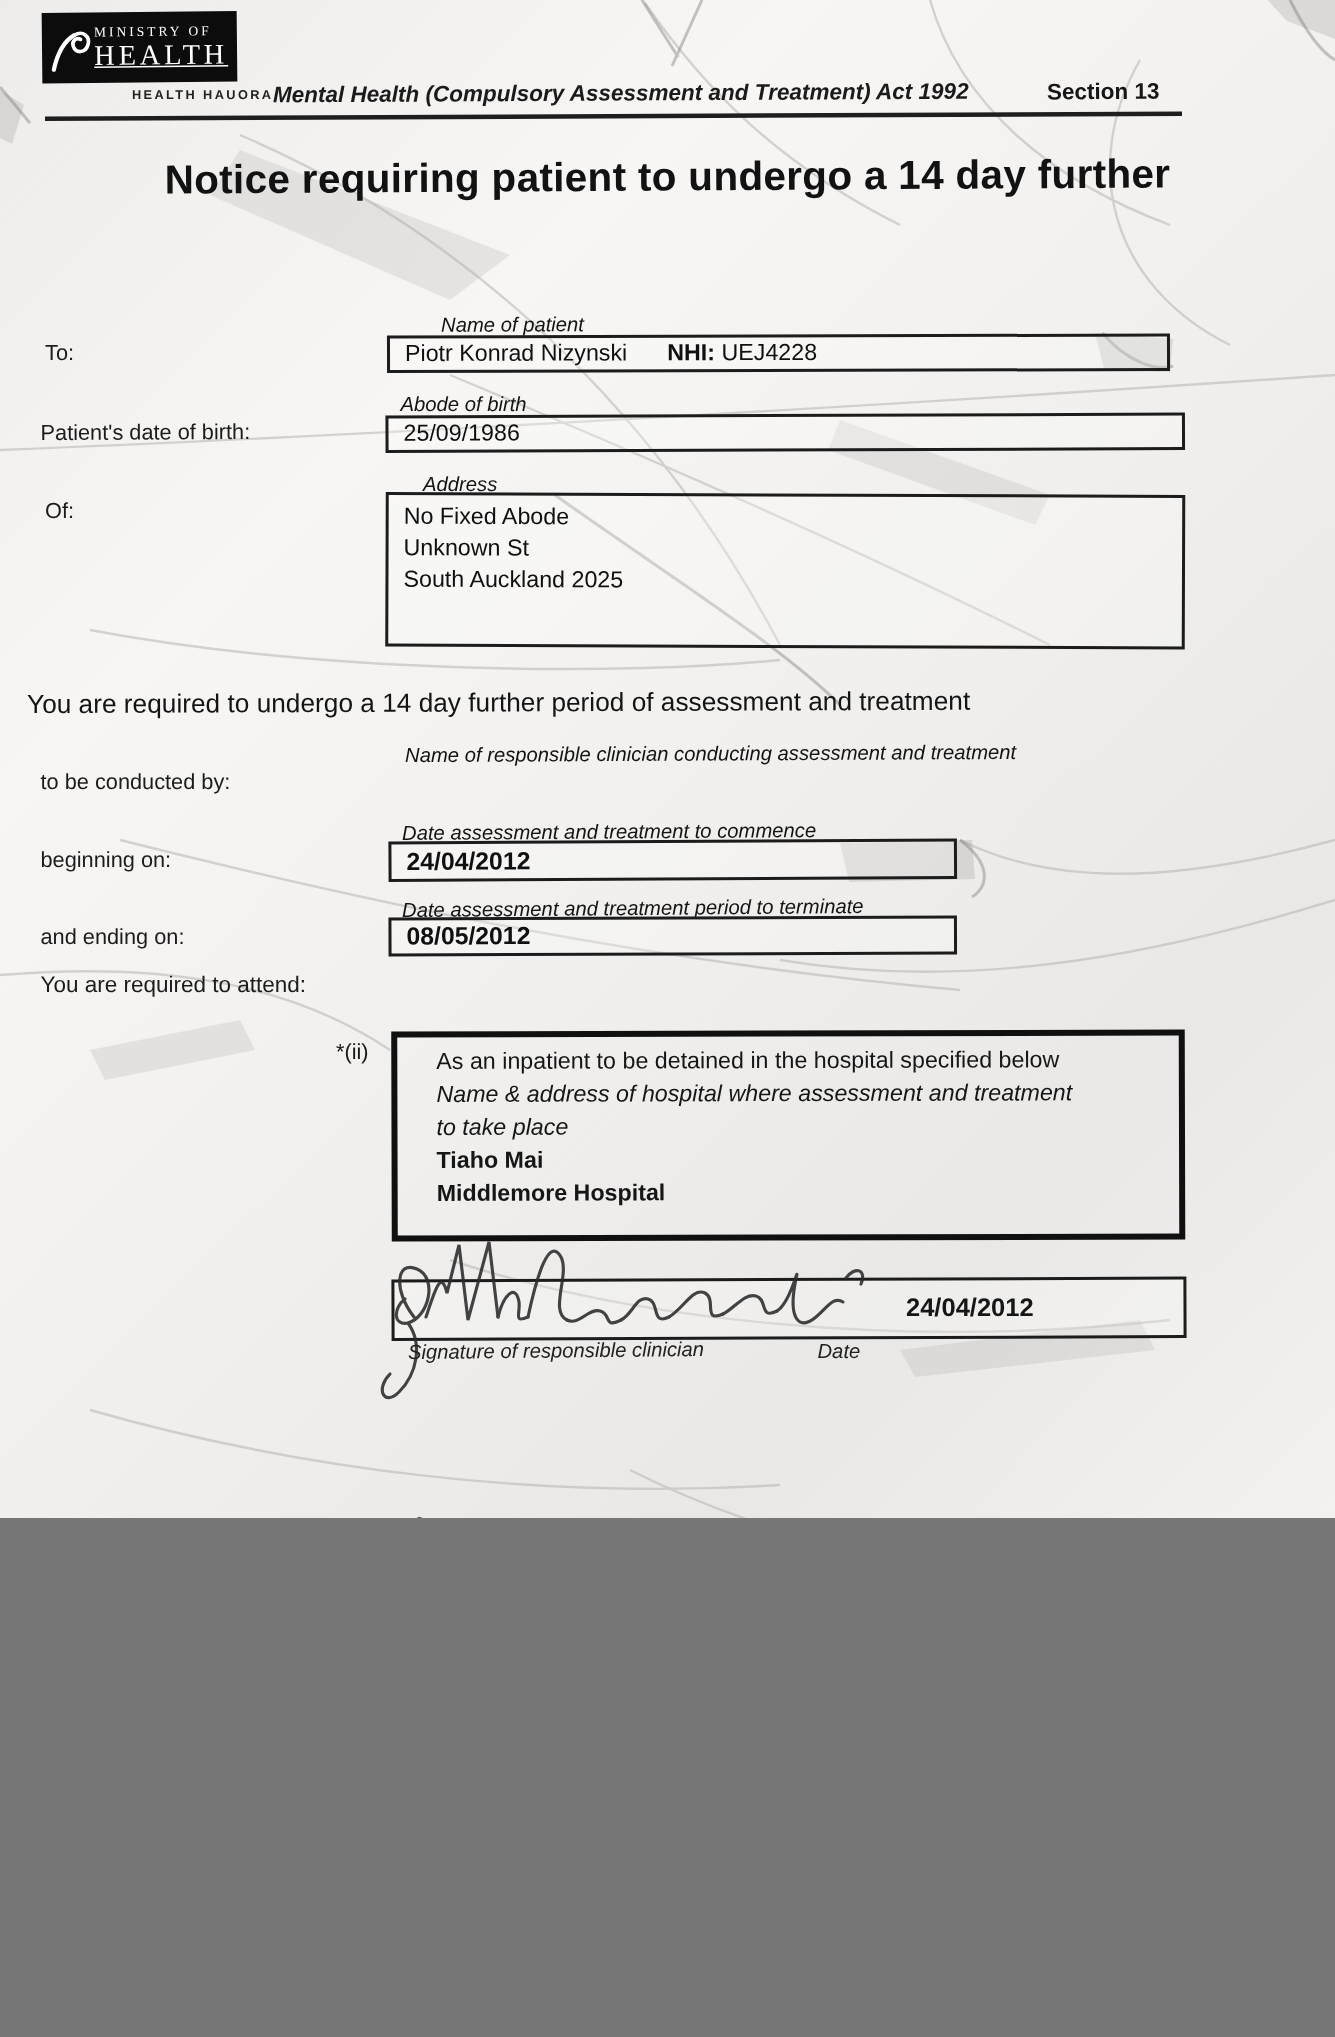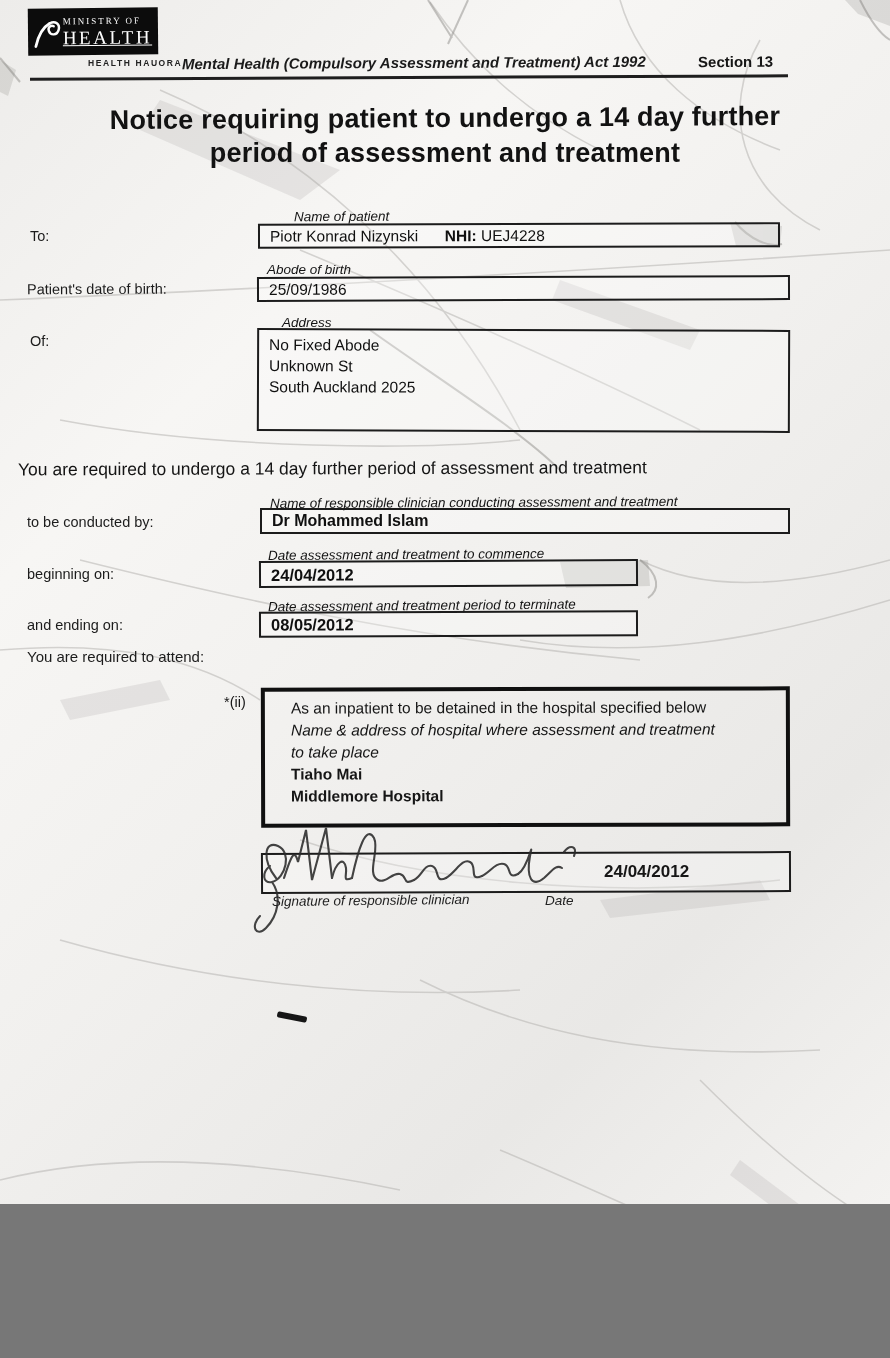--- a/index.html
+++ b/index.html
@@ -1,17 +1,17 @@
 <!DOCTYPE html>
 <html><head>
 <meta charset="utf-8">
 <style>
   html,body{margin:0;padding:0;background:#777;}
   .page{
-    position:relative;width:890px;height:1204px;overflow:hidden;
+    position:relative;width:890px;height:1012px;overflow:hidden;
     font-family:"Liberation Sans",sans-serif;color:#161616;
     background:linear-gradient(135deg,#edecea 0%,#f7f6f4 28%,#f1f0ee 52%,#e9e8e6 78%,#f3f2f0 100%);
   }
   .creases{position:absolute;left:0;top:0;pointer-events:none;}
   .abs{position:absolute;}
   
   .logoBox{left:28px;top:8px;width:130px;height:47px;background:#0c0c0c;color:#fdfdfd;
     display:flex;align-items:center;padding:0 6px 0 2px;box-sizing:border-box;transform:rotate(-.6deg);}
   .logoTxt{font-family:"Liberation Serif",serif;line-height:1;}
   .logoTxt .l1{font-size:9px;letter-spacing:2px;margin-bottom:2px;}
@@ -97,21 +97,20 @@
       <div class="l2">HEALTH</div>
     </div>
   </div>
   <div class="abs manatu">HEALTH HAUORA</div>
 
   <div class="abs act">Mental Health (Compulsory Assessment and Treatment) Act 1992</div>
   <div class="abs sect">Section 13</div>
   <div class="abs rule"></div>
 
   <div class="abs titleLn t1">Notice requiring patient to undergo a 14 day further</div>
-  <div class="abs titleLn t2">period of assessment and treatment</div>
 
   <div class="abs lbl" style="left:30px;top:228px;">To:</div>
   <div class="abs boxLbl" style="left:266px;top:209px;transform:rotate(-.3deg);margin-left:28px;">Name of patient</div>
   <div class="abs fbox" style="left:258px;top:223px;width:522px;height:25px;transform:rotate(-.15deg);">
     <span class="val" style="position:absolute;left:10px;top:2px;white-space:nowrap;">
       <span>Piotr Konrad Nizynski</span>
       <span style="display:inline-block;width:18px;"></span>
       <span class="bold">NHI:</span>
       <span>UEJ4228</span>
     </span>
@@ -130,23 +129,20 @@
       <div>No Fixed Abode</div>
       <div>Unknown St</div>
       <div>South Auckland 2025</div>
     </div>
   </div>
 
   <div class="abs" style="left:18px;top:458px;width:790px;font-size:17.5px;color:#141414;transform:rotate(-.2deg);">You are required to undergo a 14 day further period of assessment and treatment</div>
 
   <div class="abs boxLbl" style="left:270px;top:495px;transform:rotate(-.3deg);">Name of responsible clinician conducting assessment and treatment</div>
   <div class="abs lbl" style="left:27px;top:514px;">to be conducted by:</div>
-  <div class="abs fbox" style="left:260px;top:508px;width:530px;height:26px;">
-    <span class="val bold" style="position:absolute;left:10px;top:2px;font-size:16px;">Dr Mohammed Islam</span>
-  </div>
 
   <div class="abs boxLbl" style="left:268px;top:547px;transform:rotate(-.4deg);">Date assessment and treatment to commence</div>
   <div class="abs lbl" style="left:27px;top:566px;">beginning on:</div>
   <div class="abs fbox" style="left:259px;top:560px;width:379px;height:27px;transform:rotate(-.3deg);">
     <span class="val bold" style="position:absolute;left:10px;top:3px;font-size:16.5px;">24/04/2012</span>
   </div>
 
   <div class="abs boxLbl" style="left:268px;top:598px;transform:rotate(-.5deg);">Date assessment and treatment period to terminate</div>
   <div class="abs lbl" style="left:27px;top:617px;">and ending on:</div>
   <div class="abs fbox" style="left:259px;top:611px;width:379px;height:26px;transform:rotate(-.2deg);">

